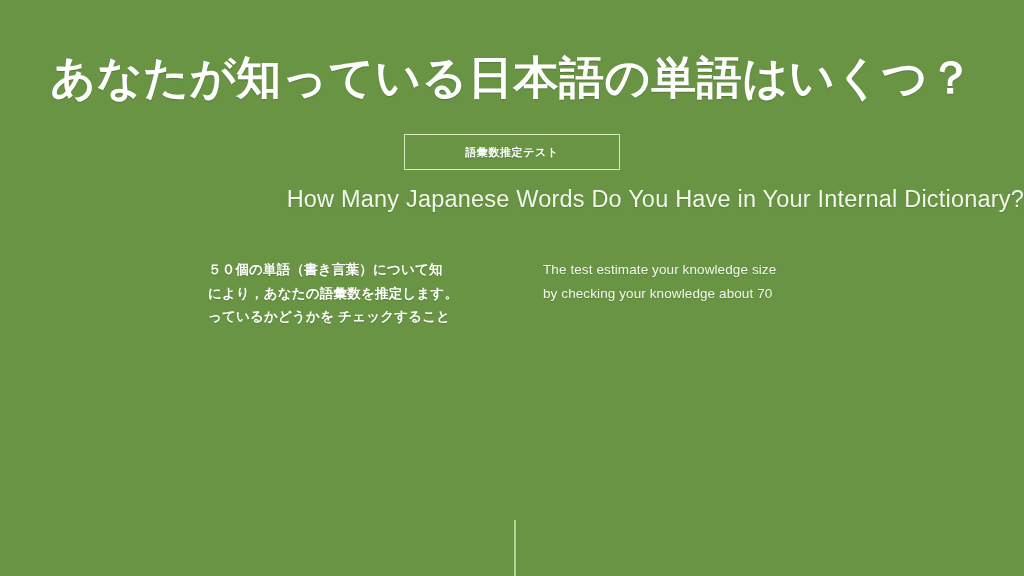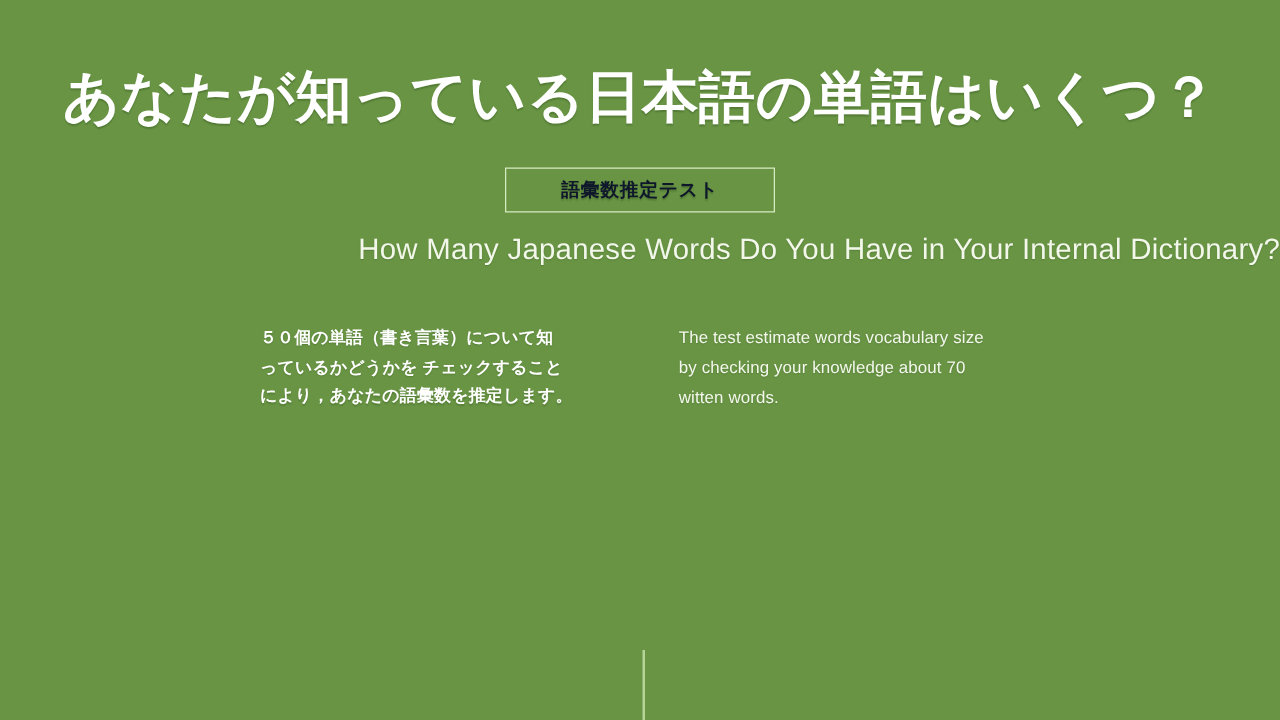--- a/index.html
+++ b/index.html
@@ -57,22 +57,22 @@
 
   .badge {
     display: inline-flex;
     align-items: center;
     justify-content: center;
     box-sizing: border-box;
     width: 216px;
     height: 36px;
     border: 1px solid #d8ecc2;
     background: transparent;
-    color: #0f172a;
-    font-size: 15px;
+    color: #ffffff;
+    font-size: 11px;
     font-weight: 700;
     letter-spacing: 0.6px;
     line-height: 1;
     text-shadow: 0 1px 1px rgba(40, 70, 20, 0.28);
   }
 
   
   .subtitle-row {
     position: absolute;
     top: 185px;
@@ -163,27 +163,26 @@
   </div>
 
   <div class="subtitle-row">
     <h2 class="subtitle">How Many Japanese Words Do You Have in Your Internal Dictionary?</h2>
   </div>
 
   <div class="body-area">
 
     <div class="col col-ja">
       <p class="body-text-ja">５０個の単語（書き言葉）について知</p>
+      <p class="body-text-ja">により，あなたの語彙数を推定します。</p>
       <p class="body-text-ja">っているかどうかを チェックすること</p>
-      <p class="body-text-ja">により，あなたの語彙数を推定します。</p>
     </div>
 
     <div class="divider"></div>
 
     <div class="col col-en">
-      <p class="body-text-en">The test estimate words vocabulary size</p>
+      <p class="body-text-en">The test estimate your knowledge size</p>
       <p class="body-text-en">by checking your knowledge about 70</p>
-      <p class="body-text-en">witten words.</p>
     </div>
 
   </div>
 
 </div>
 
 </body></html>

